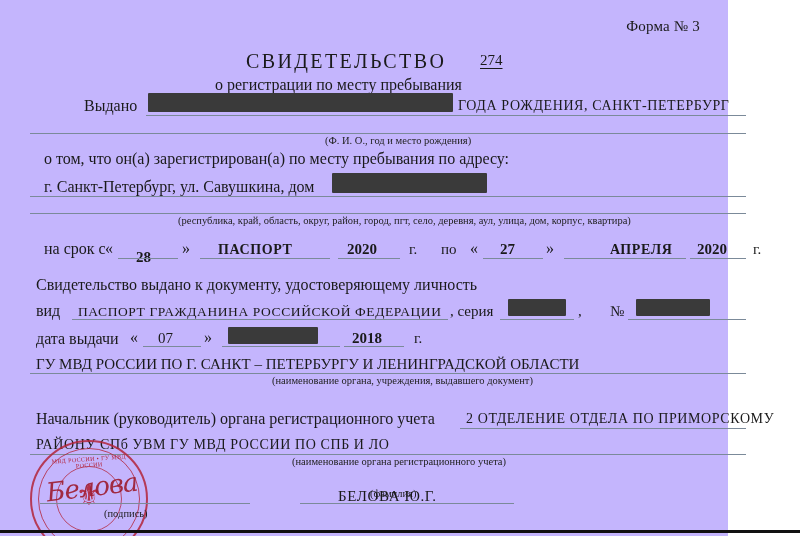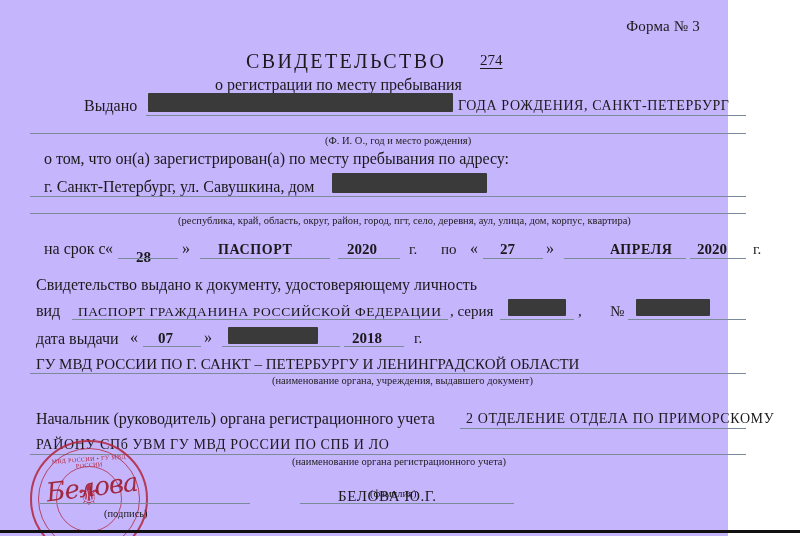--- a/index.html
+++ b/index.html
@@ -226,21 +226,21 @@
   <div class="txt" style="left:450px; top:303px; font-size:15px;">, серия</div>
   <div class="redacted" style="left:508px; top:299px; width:58px; height:17px;"></div>
   <div class="rule" style="left:500px; top:319px; width:74px;"></div>
   <div class="txt" style="left:578px; top:303px; font-size:15px;">,</div>
   <div class="txt" style="left:610px; top:303px; font-size:15px;">№</div>
   <div class="redacted" style="left:636px; top:299px; width:74px; height:17px;"></div>
   <div class="rule" style="left:628px; top:319px; width:118px;"></div>
 
   <div class="txt" style="left:36px; top:330px; font-size:16px;">дата выдачи</div>
   <div class="txt" style="left:130px; top:329px; font-size:16px;">«</div>
-  <div class="txt" style="left:158px; top:330px; font-weight:bold; font-size:15px;">07</div>
+  <div class="txt" style="left:158px; top:330px; font-weight:normal; font-size:15px;">07</div>
   <div class="rule" style="left:143px; top:346px; width:58px;"></div>
   <div class="txt" style="left:204px; top:329px; font-size:16px;">»</div>
   <div class="redacted" style="left:228px; top:327px; width:90px; height:17px;"></div>
   <div class="rule" style="left:222px; top:346px; width:118px;"></div>
   <div class="txt" style="left:352px; top:330px; font-weight:bold; font-size:15px;">2018</div>
   <div class="rule" style="left:344px; top:346px; width:60px;"></div>
   <div class="txt" style="left:414px; top:330px; font-size:15px;">г.</div>
 
   <div class="txt" style="left:36px; top:356px; font-size:15px;">ГУ  МВД  РОССИИ  ПО  Г. САНКТ – ПЕТЕРБУРГУ  И  ЛЕНИНГРАДСКОЙ ОБЛАСТИ</div>
   <div class="rule" style="left:30px; top:373px; width:716px;"></div>

